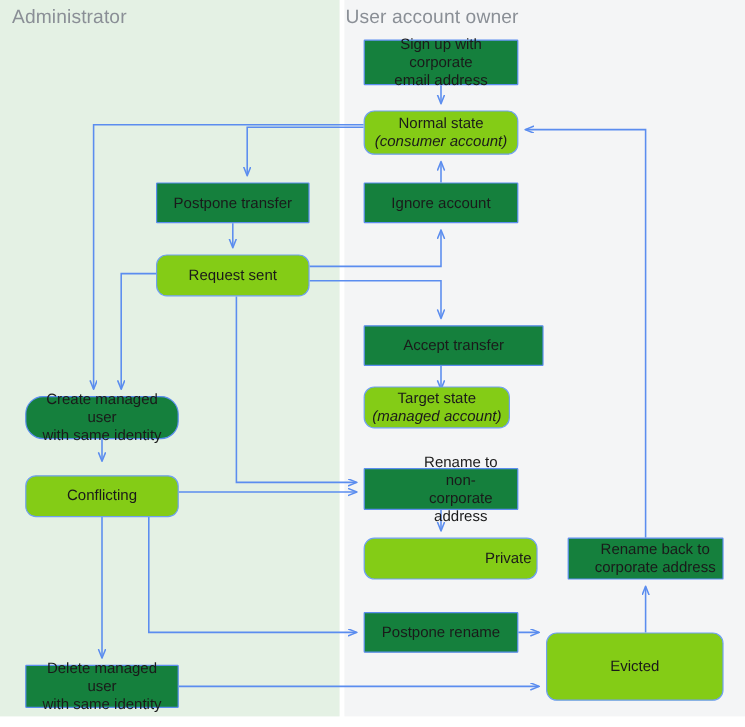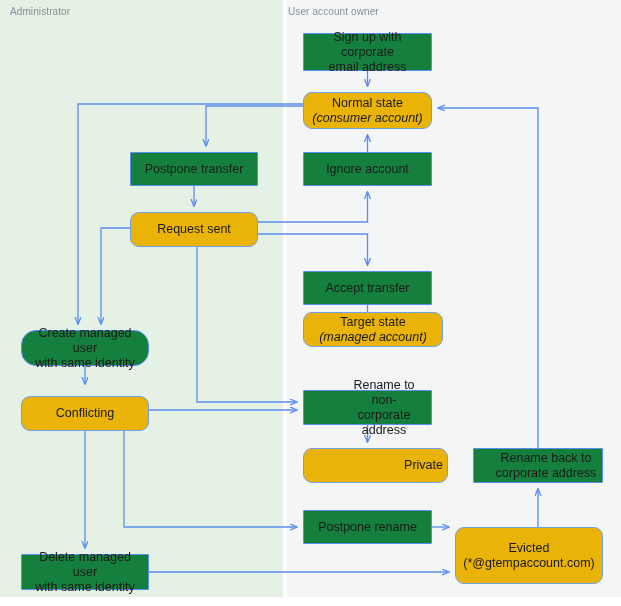--- a/index.html
+++ b/index.html
@@ -1,24 +1,24 @@
 <!DOCTYPE html>
 <html><head>
 <meta charset="utf-8">
 <style>
   html,body{margin:0;padding:0;background:#ffffff;}
   body{font-family:"Liberation Sans","DejaVu Sans",sans-serif;}
   #stage{position:relative;width:621px;height:606px;overflow:hidden;background:#fff;}
   #svg-layer{position:absolute;left:0;top:0;width:621px;height:606px;}
-  .lane-label{position:absolute;font-size:10px;color:#8a8f96;letter-spacing:.1px;white-space:nowrap;}
+  .lane-label{position:absolute;font-size:16px;color:#8a8f96;letter-spacing:.1px;white-space:nowrap;}
   .node{position:absolute;box-sizing:border-box;display:flex;align-items:center;
         justify-content:center;text-align:center;font-size:12.5px;color:#1a1a1a;
         line-height:15px;padding:2px 4px;}
   .action{background:#15803d;border:1.3px solid #5b8def;border-radius:1px;}
-  .state{background:#eab308;border:1.3px solid #6fa0f0;border-radius:9px;}
+  .state{background:#84cc16;border:1.3px solid #6fa0f0;border-radius:9px;}
   .node .ital{font-style:italic;}
   .node span{display:block;}
 </style>
 </head>
 <body>
 
 <div id="stage">
 
   <svg id="svg-layer" viewBox="0 0 621 606">
     <defs>
@@ -88,27 +88,27 @@
         <span class="ital">(consumer account)</span>
       </div>
   </div>
 
   <div class="node action" style="left:303px;top:152px;width:129px;height:34px;">
     <div>
         <span>Ignore account</span>
       </div>
   </div>
 
-  <div class="node action" style="left:303px;top:271px;width:129px;height:34px;">
+  <div class="node action" style="left:303px;top:271px;width:150px;height:34px;">
     <div>
         <span>Accept transfer</span>
       </div>
   </div>
 
-  <div class="node state" style="left:303px;top:312px;width:140px;height:35px;">
+  <div class="node state" style="left:303px;top:322px;width:122px;height:35px;">
     <div>
         <span>Target state</span>
         <span class="ital">(managed account)</span>
       </div>
   </div>
 
   <div class="node action" style="left:303px;top:390px;width:129px;height:35px;padding-left:37px;">
     <div>
         <span>Rename to non-</span>
         <span>corporate address</span>
@@ -130,21 +130,20 @@
   <div class="node action" style="left:473px;top:448px;width:130px;height:35px;padding-left:20px;">
     <div>
         <span>Rename back to</span>
         <span>corporate address</span>
       </div>
   </div>
 
   <div class="node state" style="left:455px;top:527px;width:148px;height:57px;">
     <div>
         <span>Evicted</span>
-        <span>(*@gtempaccount.com)</span>
       </div>
   </div>
 
   <div class="node action" style="left:130px;top:152px;width:128px;height:34px;">
     <div>
         <span>Postpone transfer</span>
       </div>
   </div>
 
   <div class="node state" style="left:130px;top:212px;width:128px;height:35px;">

